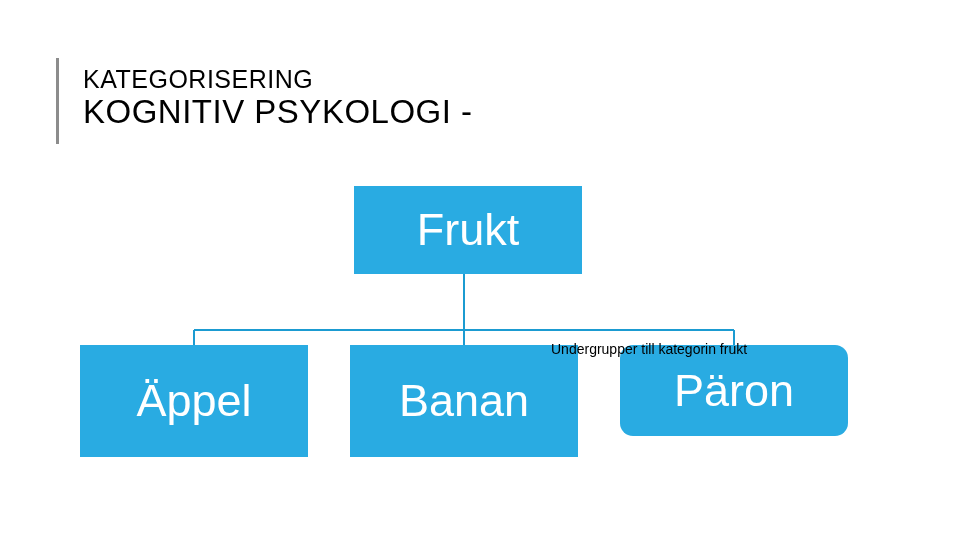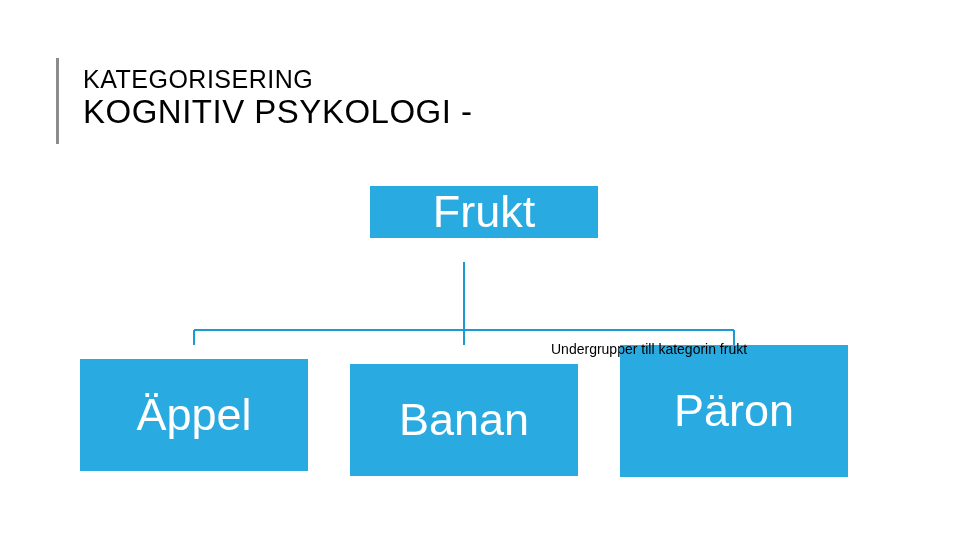--- a/index.html
+++ b/index.html
@@ -71,51 +71,51 @@
     display: flex;
     align-items: center;
     justify-content: center;
     color: #ffffff;
     font-weight: 400;
     text-align: center;
     box-sizing: border-box;
   }
 
   #node-root {
-    left: 370px;
+    left: 354px;
     top: 186px;
     width: 228px;
-    height: 52px;
+    height: 88px;
     font-size: 45px;
     background: #29ABE2;
   }
   #node-child-0 {
     left: 80px;
     top: 345px;
     width: 228px;
     height: 112px;
     font-size: 45px;
     background: #29ABE2;
-    margin-top: 14px;
   }
   #node-child-1 {
     left: 350px;
-    top: 364px;
+    top: 345px;
     width: 228px;
     height: 112px;
     font-size: 45px;
     background: #29ABE2;
   }
   #node-child-2 {
     left: 620px;
     top: 345px;
     width: 228px;
-    height: 132px;
+    height: 91px;
     font-size: 45px;
     background: #29ABE2;
+    border-radius: 13px;
   }
 
   #annotation {
     position: absolute;
     left: 551px;
     top: 293px;
     font-size: 14px;
     color: #000000;
     white-space: nowrap;
     font-weight: 400;

